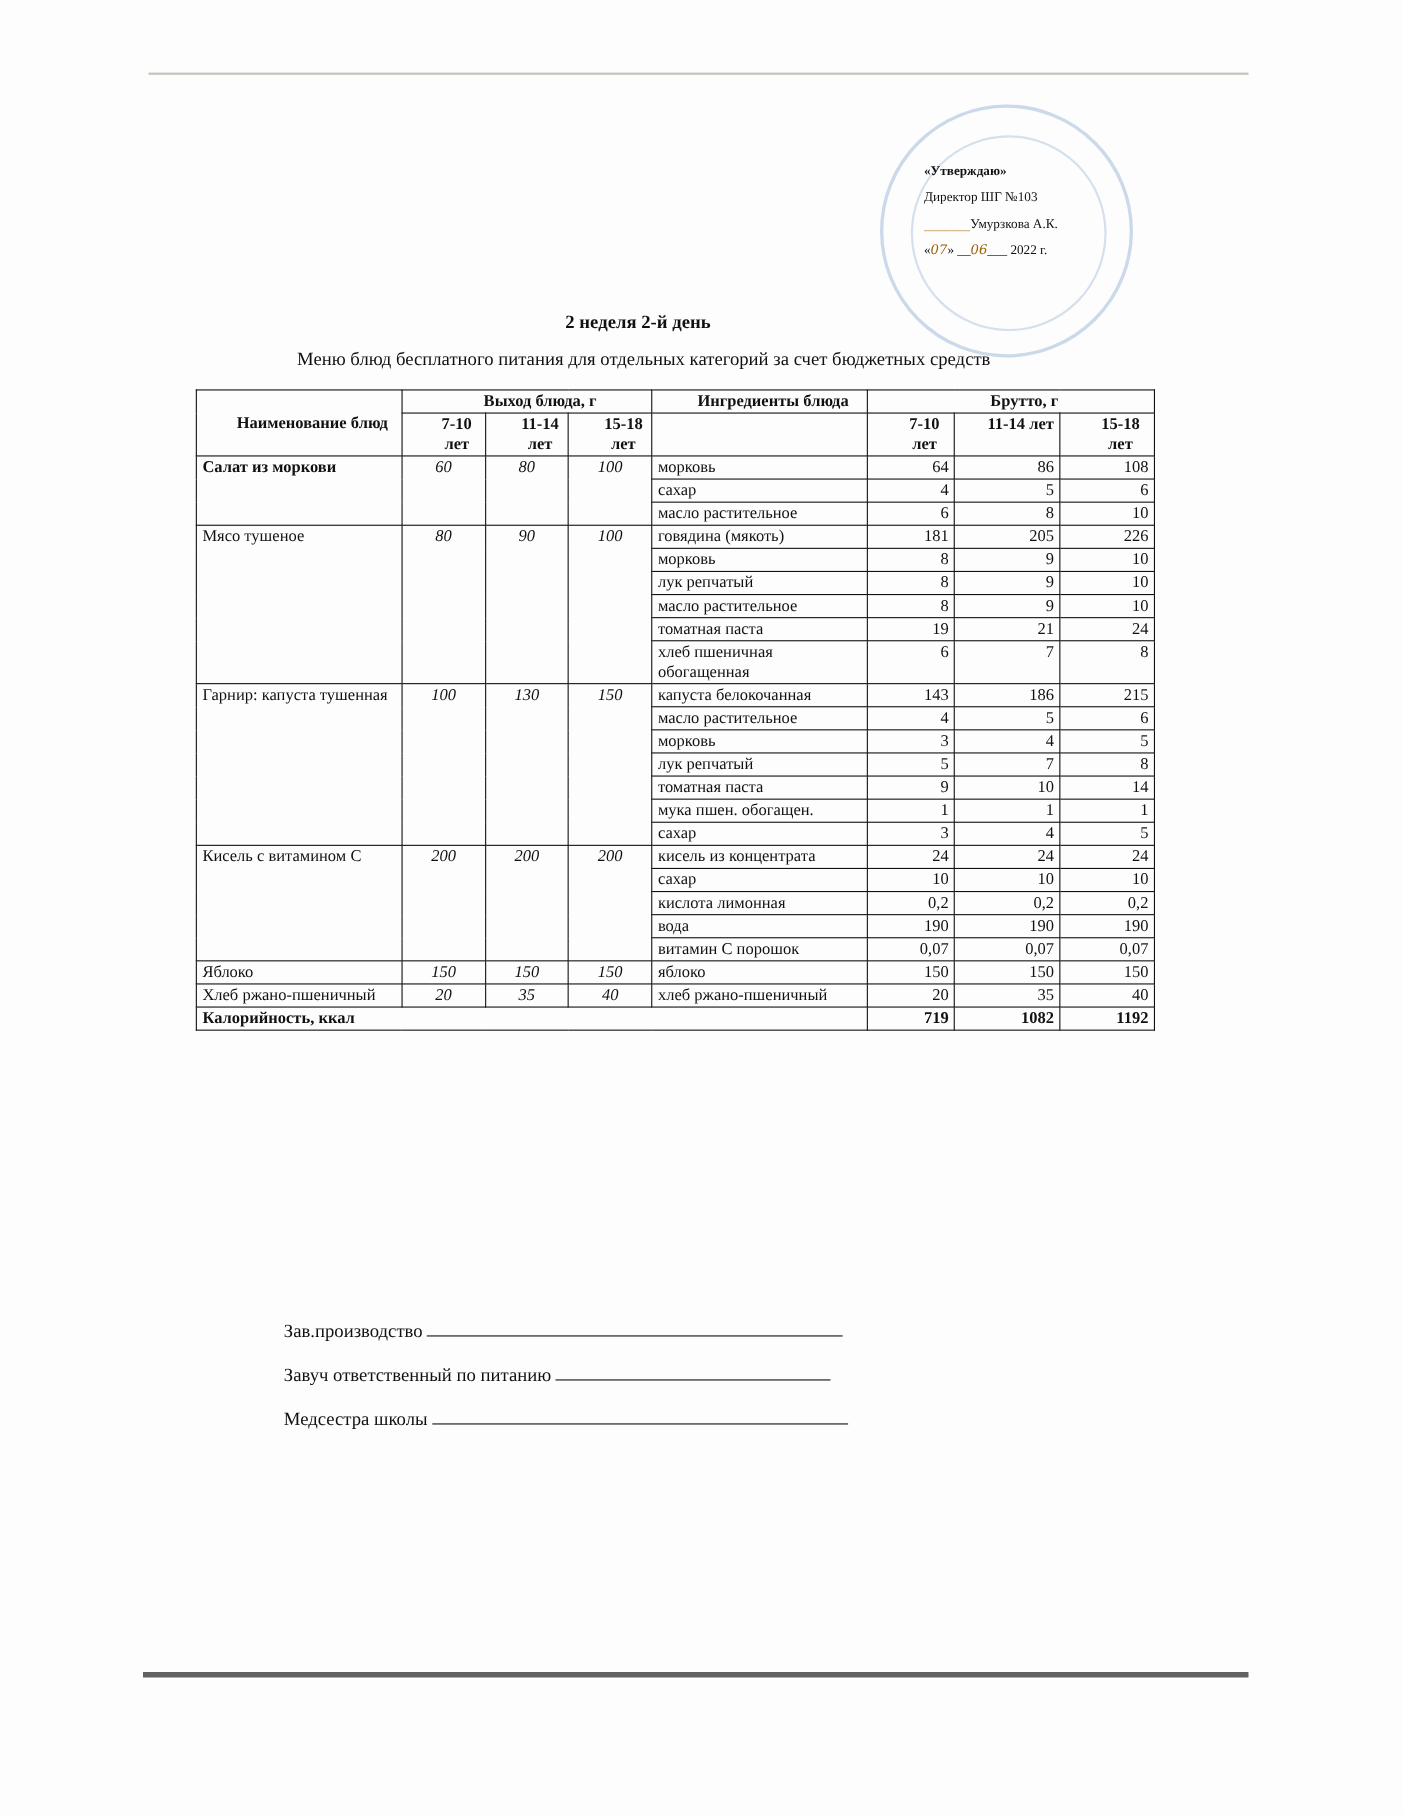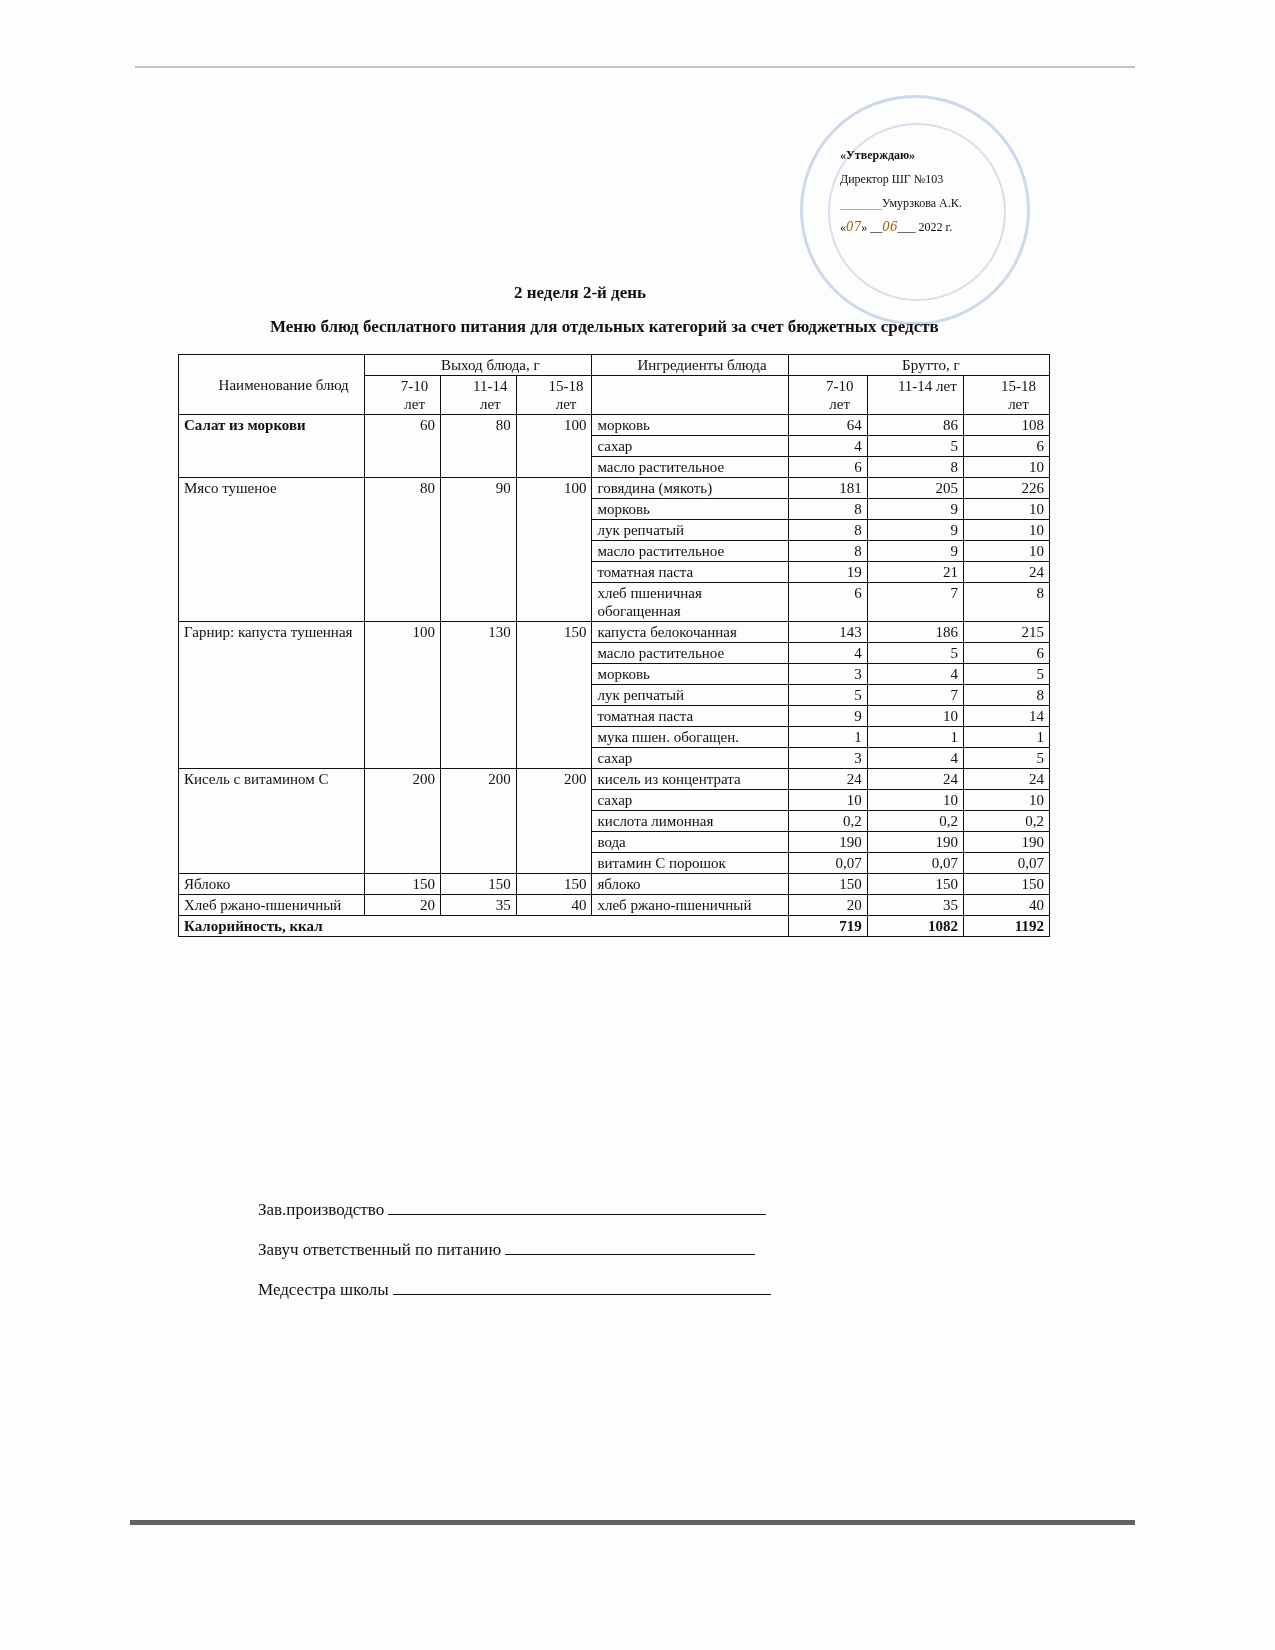--- a/index.html
+++ b/index.html
@@ -8,25 +8,25 @@
   .topline { position:absolute; left:135px; top:66px; width:1000px; height:2px; background:#c8c2b8; }
   .botline { position:absolute; left:130px; top:1520px; width:1005px; height:5px; background:#3a3a3a; opacity:.8; }
   .stamp { position:absolute; left:800px; top:95px; width:230px; height:230px; border-radius:50%;
            border:3px solid rgba(110,150,200,.35); box-sizing:border-box; }
   .stamp::after { content:""; position:absolute; left:25px; top:25px; width:174px; height:174px; border-radius:50%;
            border:2px solid rgba(110,150,200,.28); }
   .approve { position:absolute; left:840px; top:143px; font-size:12px; line-height:24px; }
   .approve .b { font-weight:bold; }
   .sig { font-family:"DejaVu Serif", serif; font-style:italic; color:#a16207; }
   .title { position:absolute; left:0; width:1160px; top:283px; text-align:center; font-weight:bold; font-size:17px; }
-  .subtitle { position:absolute; left:270px; top:317px; font-size:17px;font-weight:bold; }
+  .subtitle { position:absolute; left:270px; top:317px; font-size:17px; }
   table { position:absolute; left:178px; top:354px; width:872px; border-collapse:collapse; font-size:15px; }
   td, th { border:1px solid #111; padding:1px 5px; vertical-align:top; line-height:18px; }
-  th { font-weight:normal; text-align:center;padding-left:29px; }
-  td.num { text-align:right; }
+  th { font-weight:bold; text-align:center;padding-left:29px; }
+  td.num { text-align:center;font-style:italic; }
   td.r { text-align:right; }
   td.bold { font-weight:bold; }
   .footer { position:absolute; left:258px; font-size:17px; }
   .line { display:inline-block; border-bottom:1px solid #111; height:14px; vertical-align:baseline; }
 </style>
 </head>
 <body>
 
 <div class="topline"></div>
 <div class="stamp"></div>

